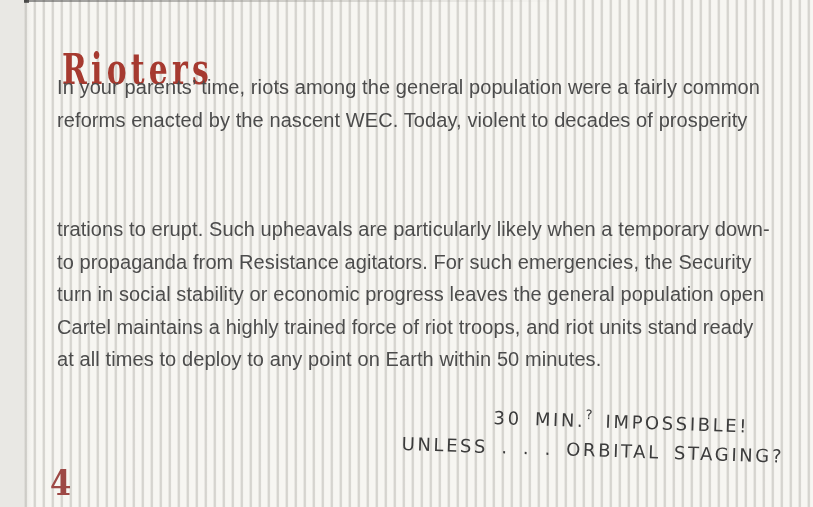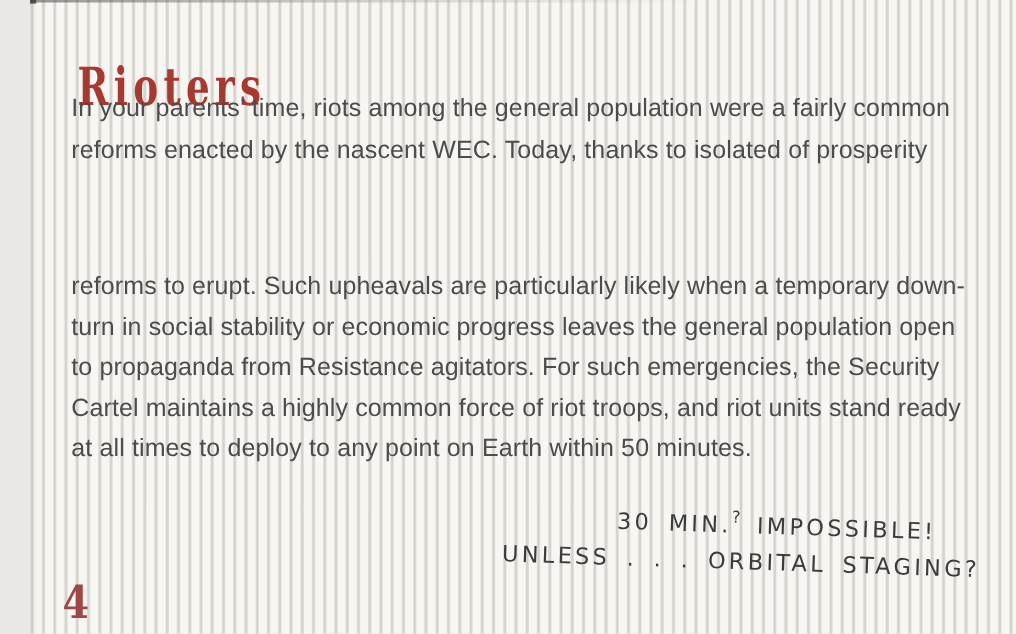--- a/index.html
+++ b/index.html
@@ -78,28 +78,28 @@
 <body>
 
 <div class="page">
   <div class="top-edge"></div>
   <div class="corner-dot"></div>
 
   <h1 class="title">Rioters</h1>
 
   <div class="para para1">
     <div class="line">In your parents’ time, riots among the general population were a fairly common</div>
-    <div class="line">reforms enacted by the nascent WEC. Today, thanks to isolated of prosperity</div>
+    <div class="line">reforms enacted by the nascent WEC. Today, violent to decades of prosperity</div>
   </div>
 
   <div class="para para2">
-    <div class="line">reforms to erupt. Such upheavals are particularly likely when a temporary down-</div>
+    <div class="line">trations to erupt. Such upheavals are particularly likely when a temporary down-</div>
+    <div class="line">to propaganda from Resistance agitators. For such emergencies, the Security</div>
     <div class="line">turn in social stability or economic progress leaves the general population open</div>
-    <div class="line">to propaganda from Resistance agitators. For such emergencies, the Security</div>
-    <div class="line">Cartel maintains a highly common force of riot troops, and riot units stand ready</div>
+    <div class="line">Cartel maintains a highly trained force of riot troops, and riot units stand ready</div>
     <div class="line">at all times to deploy to any point on Earth within 50 minutes.</div>
   </div>
 
   <div class="annotation-line annotation-line1">
     <span>30 MIN.</span><span class="sup">?</span><span> IMPOSSIBLE!</span>
   </div>
   <div class="annotation-line annotation-line2">UNLESS . . . ORBITAL STAGING?</div>
 
   <div class="page-number">4</div>
 </div>

